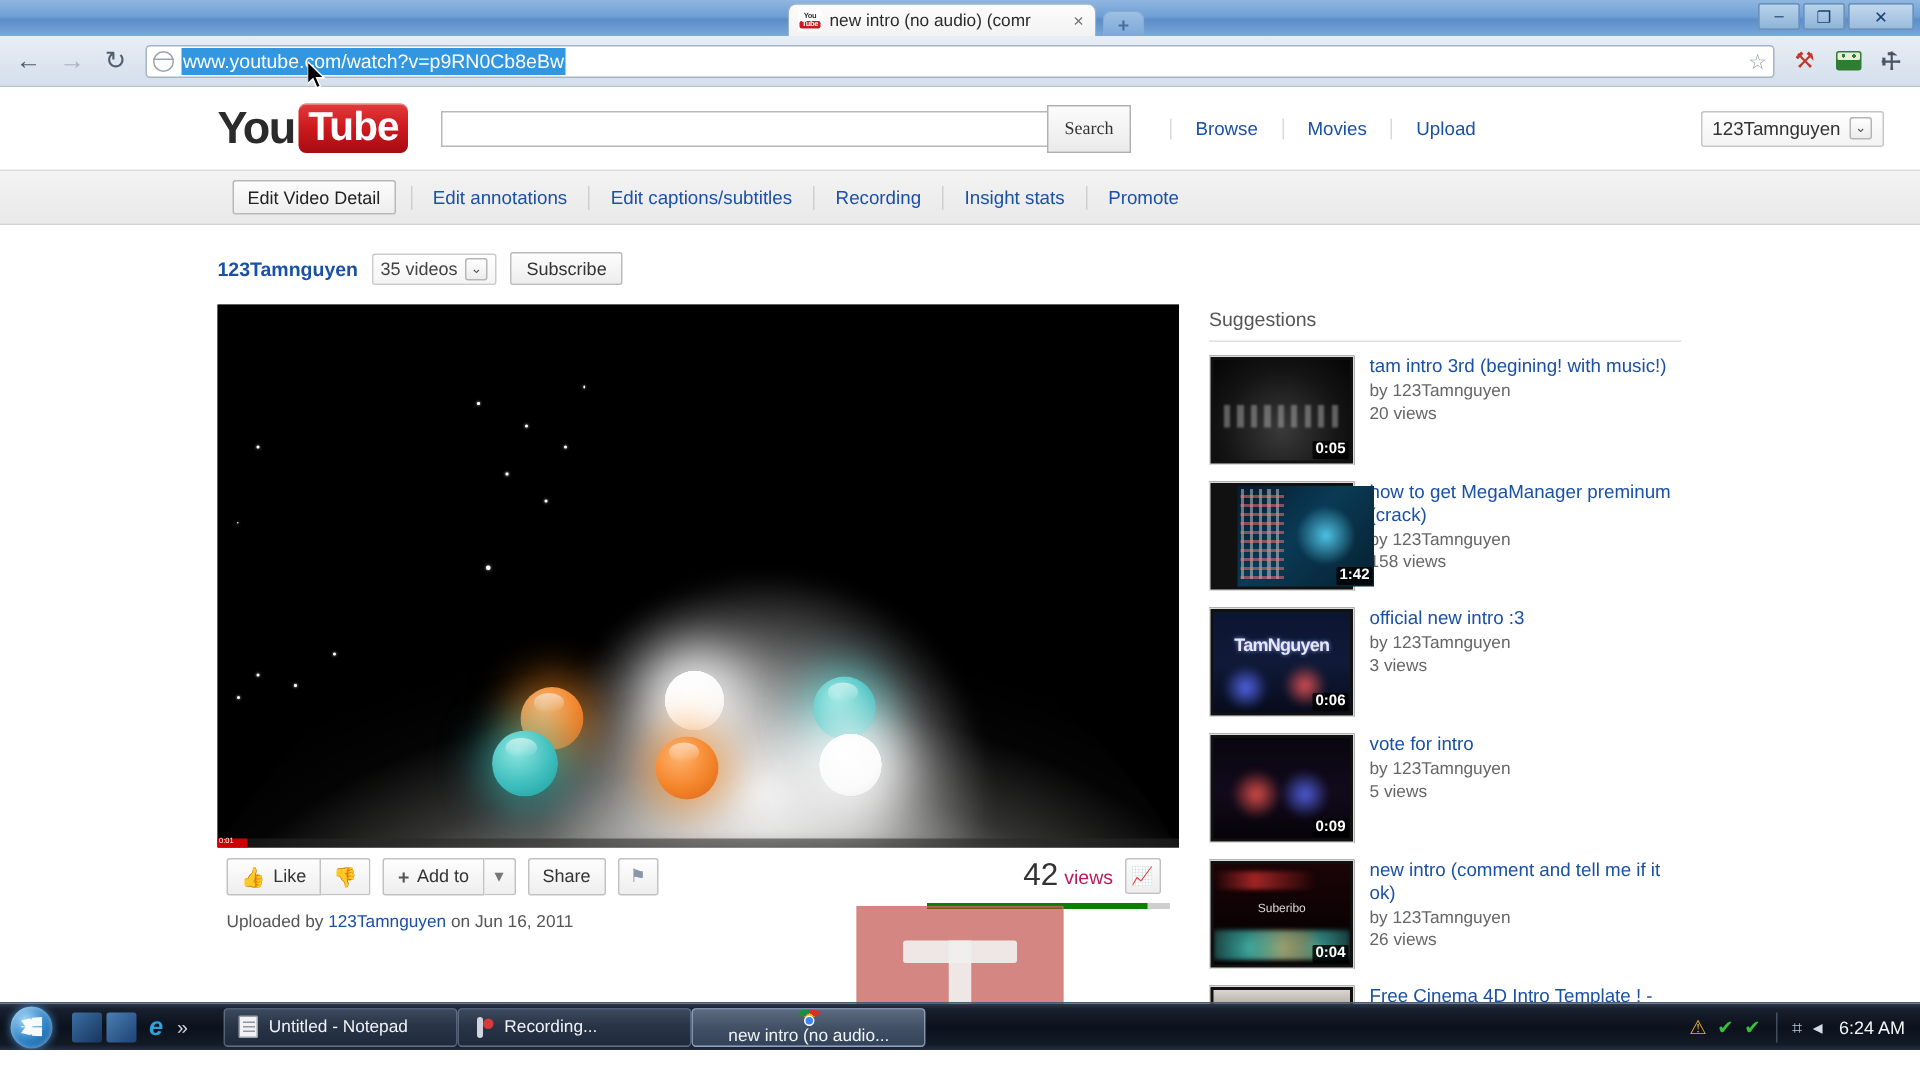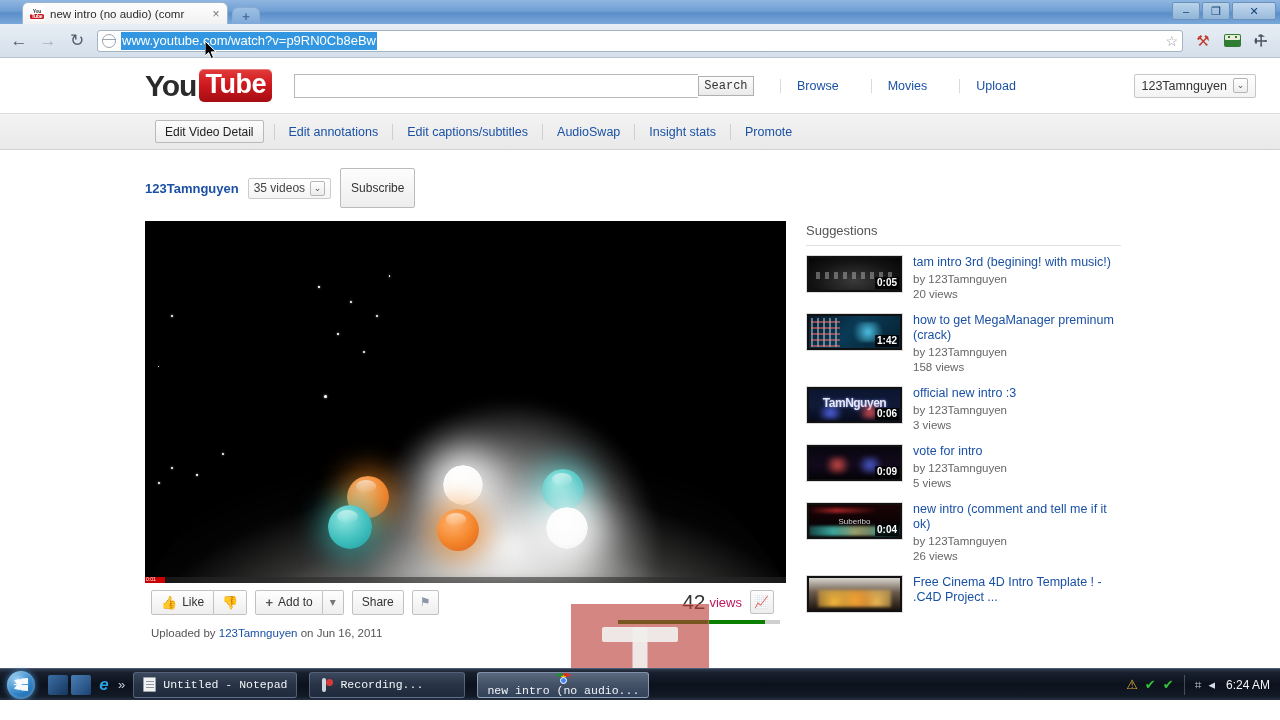--- a/index.html
+++ b/index.html
@@ -11,21 +11,22 @@
     background: #fff;
   }
 
   
   .win-titlebar {
     height: 24px;
     background: linear-gradient(to bottom, #8fb6e0 0%, #6f9fd4 45%, #5b8dc8 55%, #7aa8da 100%);
     position: relative;
     display: flex;
     align-items: flex-end;
-    padding-left: 22px;
+    padding-left: 8px;
+    justify-content: center;
   }
   .tab {
     height: 22px;
     min-width: 206px; max-width: 206px;
     background: linear-gradient(to bottom, #fdfdfd, #f2f2f2);
     border: 1px solid #9ab4d0;
     border-bottom: none;
     border-radius: 6px 6px 0 0;
     display: flex; align-items: center;
     padding: 0 4px 0 6px;
@@ -171,28 +172,28 @@
   .search-wrap { display:flex; align-items:center; }
   .search-input {
     width: 404px; height: 24px;
     border: 1px solid #b8b8b8;
     border-right: none;
     background: #fff;
     font-size: 13px; padding: 0 6px;
     outline: none;
   }
   .search-btn {
-    height: 20px; min-width: 56px;
+    height: 32px; min-width: 56px;
     border: 1px solid #b0b0b0;
     background: linear-gradient(to bottom, #fcfcfc, #eaeaea);
     font-size: 12px; color: #333;
-    font-family: Liberation Mono, monospace;
+    font-family: Liberation Serif, serif;
   }
   .hdr-links {
-    display:flex; align-items:center; gap: 16px;
+    display:flex; align-items:center; gap: 0;
     margin-left: 26px;
     justify-content: flex-end;
   }
   .hdr-links a {
     font-size: 12.5px; color: #1a51a5; text-decoration: none;
     padding: 0 16px;
     border-left: 1px solid #d9d9d9;
   }
   .hdr-links a:first-child { border-left: 1px solid #d9d9d9; }
   .user-box {
@@ -243,21 +244,21 @@
   }
   .uploader-row { display:flex; align-items:center; gap: 9px; margin-bottom: 13px; }
   .uploader-name { font-size: 13px; font-weight: bold; color: #1a51a5; }
   .videos-count {
     height: 21px; border: 1px solid #ccc; border-radius: 2px;
     background: linear-gradient(to bottom,#fff,#f4f4f4);
     display:flex; align-items:center; gap:5px; padding: 0 5px;
     font-size: 12px; color: #444;
   }
   .subscribe-btn {
-    height: 40px; border: 1px solid #bbb; border-radius: 2px;
+    height: 22px; border: 1px solid #bbb; border-radius: 2px;
     background: linear-gradient(to bottom,#fdfdfd,#ededed);
     display:flex; align-items:center; padding: 0 10px;
     font-size: 12px; color: #333;
   }
 
   .main-row { display: flex; align-items: flex-start; }
 
   
   .player {
     width: 641px; height: 362px;
@@ -411,21 +412,21 @@
   
   .suggestions { margin-left: 20px; width: 315px; padding-top: 2px; }
   .sug-title {
     font-size: 13px; color:#555;
     padding-bottom: 7px;
     border-bottom: 1px solid #e0e0e0;
     margin-bottom: 9px;
   }
   .sug-item { display:flex; gap: 10px; margin-bottom: 11px; }
   .sug-thumb {
-    flex: 0 0 97px; width: 97px; height: 38px;
+    flex: 0 0 97px; width: 97px; height: 73px;
     background: #111;
     border: 1px solid #dcdcdc;
     padding: 2px;
     position: relative;
   }
   .sug-thumb-inner {
     width:100%; height:100%;
     position:relative; overflow:hidden;
     background: #0a0a0a;
   }
@@ -444,21 +445,21 @@
   .sug-by, .sug-views { font-size: 11.5px; color:#666; line-height: 15px; }
 
   
   .art1 { background: radial-gradient(ellipse at 50% 70%, #3a3a3a 0%, #141414 60%, #050505 100%); }
   .art1::after {
     content:""; position:absolute; left:8%; top:45%;
     width: 84%; height: 22%;
     background: repeating-linear-gradient(90deg, rgba(190,190,190,.45) 0 4px, transparent 4px 9px);
     filter: blur(.6px);
   }
-  .art2 { background: linear-gradient(135deg, #071b2e 0%, #0a3a55 45%, #06202f 100%); }
+  .art2 { background: linear-gradient(135deg, #071b2e 0%, #0a3a55 45%, #06202f 100%); margin-left: 16px; }
   .art2::before {
     content:""; position:absolute; left:2px; top:2px;
     width: 32%; height: 90%;
     background: repeating-linear-gradient(0deg, rgba(255,120,120,.5) 0 2px, transparent 2px 6px),
                 repeating-linear-gradient(90deg, rgba(230,230,230,.45) 0 2px, transparent 2px 6px);
   }
   .art2::after {
     content:""; position:absolute; right: 14%; top: 18%;
     width: 42%; height: 62%;
     background: radial-gradient(circle, rgba(90,220,255,.85), rgba(20,120,180,0) 70%);
@@ -564,21 +565,21 @@
   .quick-icons { display:flex; align-items:center; gap: 3px; margin-left: 8px; }
   .qi {
     width: 20px; height: 20px; border-radius: 2px;
     display:flex; align-items:center; justify-content:center;
     font-size: 12px;
   }
   .qi.showdesk { background: linear-gradient(135deg,#3a6ea5,#17365d); }
   .qi.switch { background: linear-gradient(135deg,#4a7fb5,#1d4272); }
   .qi.ie { color:#2aa3e0; font-size: 17px; font-style: italic; font-weight: bold; }
   .qi-chev { color:#c8d2de; font-size: 13px; margin-left: 1px; }
-  .tb-tasks { display:flex; align-items:center; gap: 12px; margin-left: 8px; font-family: Liberation Mono, monospace; }
+  .tb-tasks { display:flex; align-items:center; gap: 0; margin-left: 24px; }
   .tb-task {
     height: 26px; min-width: 156px;
     background: linear-gradient(to bottom, rgba(120,140,170,.38), rgba(40,55,80,.55));
     border: 1px solid rgba(150,170,200,.4);
     border-radius: 3px;
     display:flex; align-items:center; gap: 7px;
     padding: 0 9px;
     color:#f0f4f8; font-size: 11.5px;
     white-space: nowrap; overflow: hidden;
   }
@@ -699,21 +700,21 @@
     <div class="user-box">
       <span>123Tamnguyen</span>
       <span class="dd-glyph">⌄</span>
     </div>
   </div>
 
   <div class="subnav">
     <div class="subnav-active">Edit Video Detail</div>
     <a href="#">Edit annotations</a>
     <a href="#">Edit captions/subtitles</a>
-    <a href="#">AudioSwap</a>
+    <a href="#">Recording</a>
     <a href="#">Insight stats</a>
     <a href="#">Promote</a>
   </div>
 
   <div class="content">
 
     <div class="uploader-row">
       <span class="uploader-name">123Tamnguyen</span>
       <span class="videos-count">
         <span>35 videos</span>

